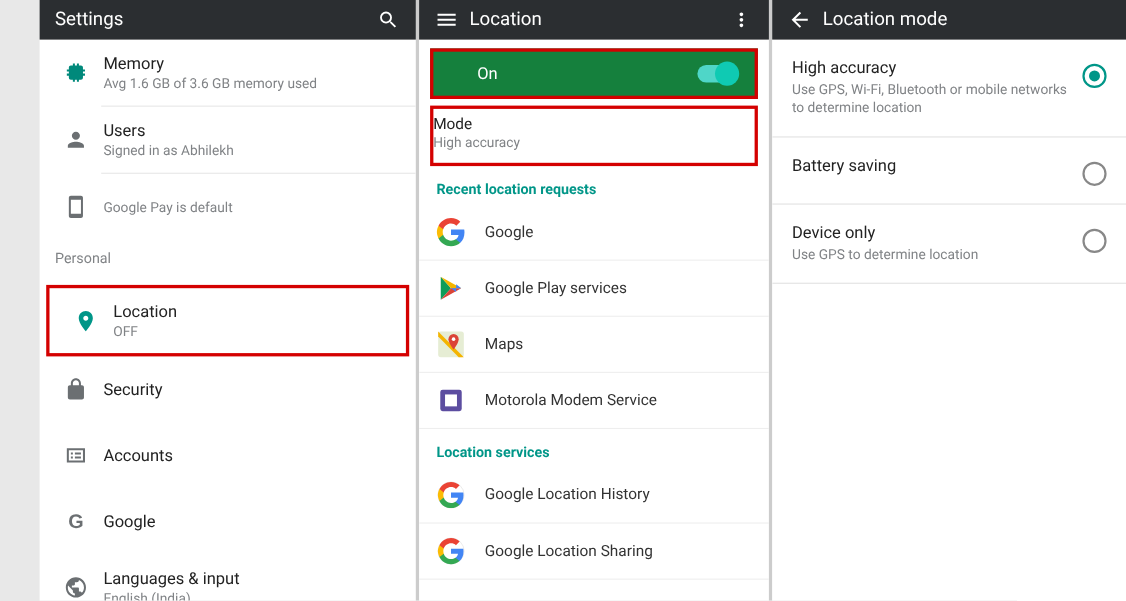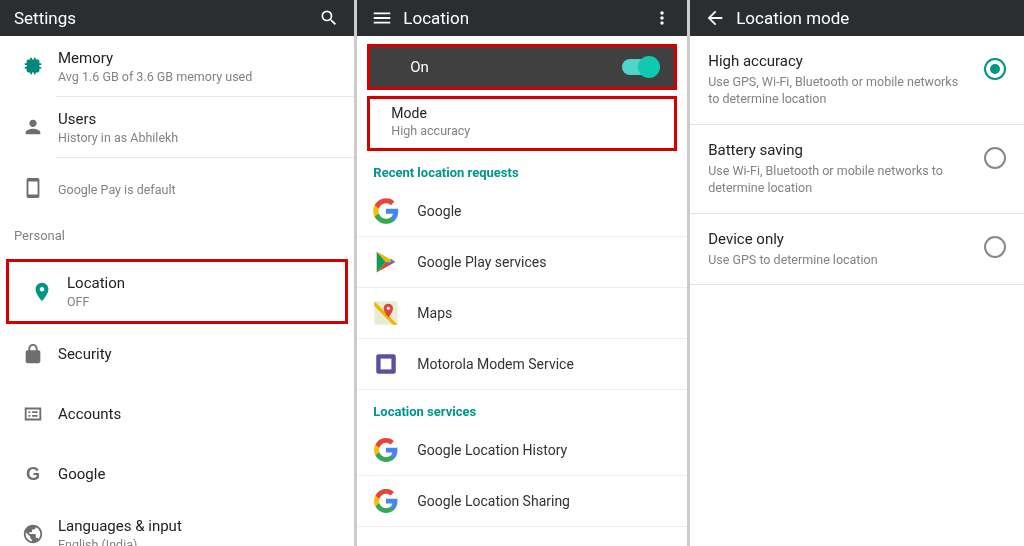--- a/index.html
+++ b/index.html
@@ -12,21 +12,21 @@
     overflow: hidden;
   }
   .panel {
     background: #fff;
     height: 546px;
     position: relative;
     border-right: 3px solid #ccc;
     display: flex;
     flex-direction: column;
   }
-  .panel-1 { width: 366px; }
+  .panel-1 { width: 366px; margin-left: 36px; }
   .panel-2 { width: 341px; }
   .panel-3 { width: 342px; border-right: none; }
   .appbar {
     background: #2b2e31;
     color: #fff;
     height: 36px;
     display: flex;
     align-items: center;
     padding: 0 14px;
     flex-shrink: 0;
@@ -45,36 +45,36 @@
   .row .leading { width: 38px; display:flex; justify-content:center; color:#6b6f72; }
   .row .texts { flex:1; padding-left: 6px; }
   .row .primary { font-size: 15px; color: #222; }
   .row .secondary { font-size: 12.5px; color: #808386; margin-top:2px; }
   .section-header { font-size: 13px; color:#808386; padding: 10px 14px 16px; }
   .teal-header { font-size: 13px; color:#009688; font-weight:700; padding: 14px 16px 6px; }
   .highlight-red { border: 3px solid #d40000; }
   .panel-2 .list { padding:0; }
   .loc-toggle-wrap { padding:8px 10px 0; }
   .loc-toggle {
-    background: #404040;
+    background: #15803d;
     color:#fff;
     display:flex;
     align-items:center;
     justify-content: space-between;
     padding: 12px 16px;
     height:46px;
   }
   .switch {
     width:36px; height:16px; border-radius:10px; background:#4fd6c8; position:relative;
   }
   .switch::after{
     content:""; position:absolute; right:-2px; top:-3px; width:22px; height:22px;
     border-radius:50%; background:#0fcab3;
   }
-  .mode-box { margin:6px 10px 0; padding:6px 21px 10px; }
+  .mode-box { margin:6px 10px 0; padding:6px 0 10px; }
   .mode-box .primary{ font-size:14px; color:#222;}
   .mode-box .secondary{ font-size:12.5px; color:#808386; margin-top:2px;}
   .app-item{ display:flex; align-items:center; padding:10px 14px; border-bottom:1px solid #eeeeee; min-height:48px;}
   .app-item .app-icon{ width:30px;height:30px; display:flex; align-items:center; justify-content:center; margin-right:16px;}
   .app-item .app-label{ font-size:14px; color:#333;}
   .radio-row{ display:flex; padding:16px 18px; border-bottom:1px solid #e2e2e2;}
   .radio-row .texts{flex:1; padding-right:12px;}
   .radio-row .primary{ font-size:15px; color:#222; margin-bottom:4px;}
   .radio-row .secondary{ font-size:12.5px; color:#808386; line-height:1.35;}
   .radio{
@@ -114,21 +114,21 @@
     </div>
     <div class="divider"></div>
     <div class="row">
       <span class="leading">
         <svg viewBox="0 0 24 24" width="22" height="22" fill="#6b6f72">
             <path d="M12 12c2.21 0 4-1.79 4-4s-1.79-4-4-4-4 1.79-4 4 1.79 4 4 4zm0 2c-2.67 0-8 1.34-8 4v2h16v-2c0-2.66-5.33-4-8-4z"></path>
           </svg>
       </span>
       <div class="texts">
         <div class="primary">Users</div>
-        <div class="secondary">History in as Abhilekh</div>
+        <div class="secondary">Signed in as Abhilekh</div>
       </div>
     </div>
     <div class="divider"></div>
     <div class="row">
       <span class="leading">
         <svg viewBox="0 0 24 24" width="22" height="22" fill="#6b6f72">
             <path d="M17 1H7c-1.1 0-2 .9-2 2v18c0 1.1.9 2 2 2h10c1.1 0 2-.9 2-2V3c0-1.1-.9-2-2-2zm0 18H7V5h10v14z"></path>
           </svg>
       </span>
       <div class="texts">
@@ -301,21 +301,20 @@
     <div class="radio-row">
       <div class="texts">
         <div class="primary">High accuracy</div>
         <div class="secondary">Use GPS, Wi-Fi, Bluetooth or mobile networks to determine location</div>
       </div>
       <div class="radio checked"></div>
     </div>
     <div class="radio-row">
       <div class="texts">
         <div class="primary">Battery saving</div>
-        <div class="secondary">Use Wi-Fi, Bluetooth or mobile networks to determine location</div>
       </div>
       <div class="radio"></div>
     </div>
     <div class="radio-row">
       <div class="texts">
         <div class="primary">Device only</div>
         <div class="secondary">Use GPS to determine location</div>
       </div>
       <div class="radio"></div>
     </div>

